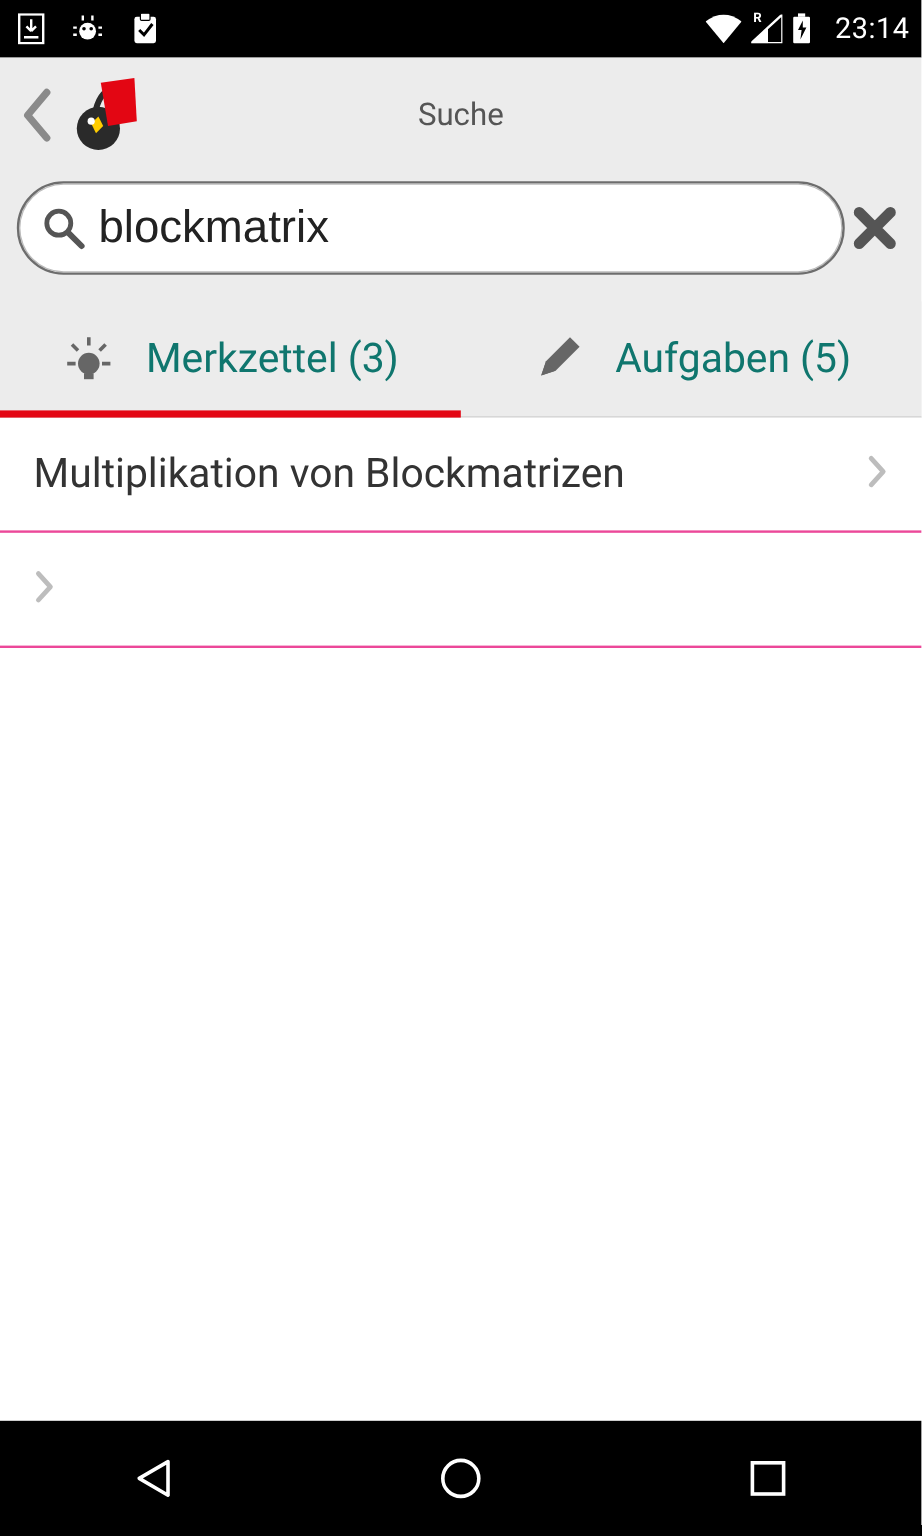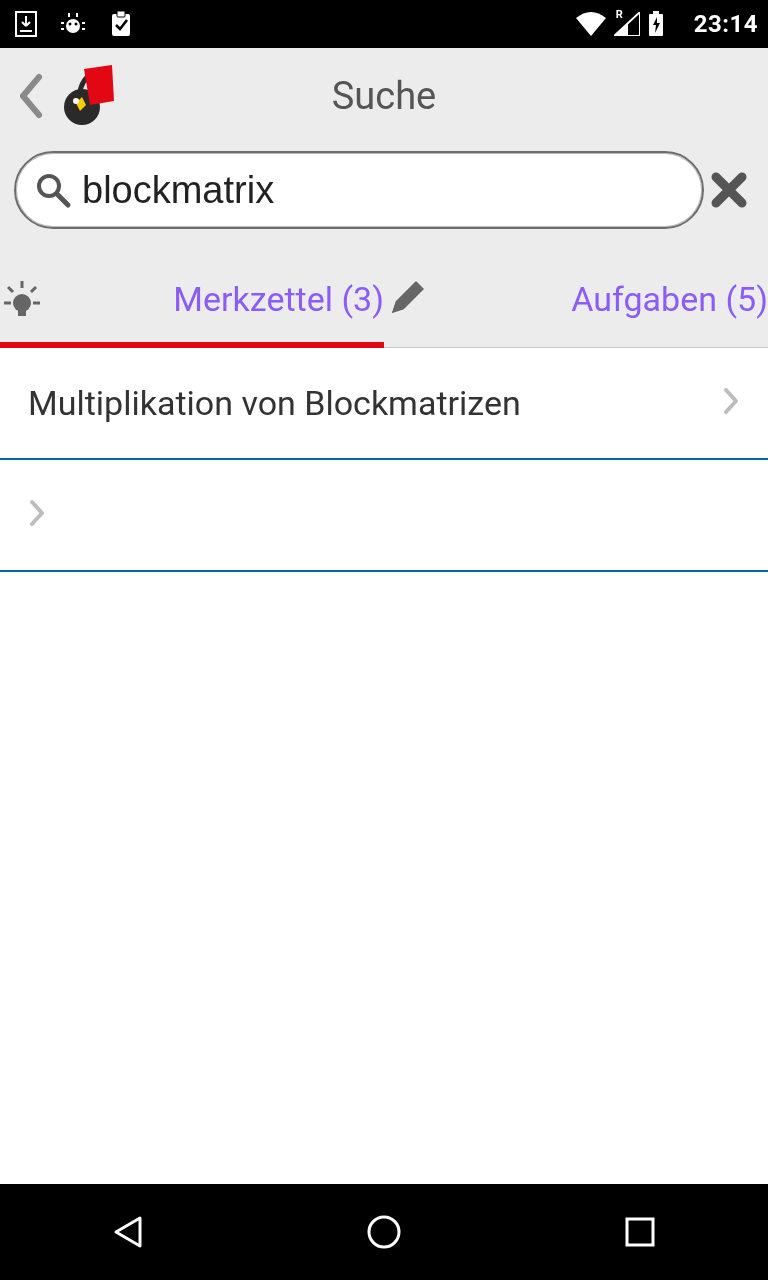--- a/index.html
+++ b/index.html
@@ -3,47 +3,47 @@
 <meta charset="utf-8">
 <style>
   * { box-sizing: border-box; margin: 0; padding: 0; }
   html, body { width: 768px; height: 1280px; font-family: Roboto, "Helvetica Neue", Arial, sans-serif; background: #fff; overflow: hidden; }
   .screen { width: 768px; height: 1280px; display: flex; flex-direction: column; background: #fff; }
 
   
   .status-bar { height: 48px; background: #000; color: #fff; display: flex; align-items: center; padding: 0 10px; font-size: 24px; }
   .status-left { display: flex; align-items: center; gap: 22px; padding-left: 4px; }
   .status-right { margin-left: auto; display: flex; align-items: center; gap: 8px; }
-  .status-time { font-weight: 700; letter-spacing: 0.5px; margin-left: 22px; }
+  .status-time { font-weight: 400; letter-spacing: 0.5px; margin-left: 12px; }
   .ic { display: inline-flex; align-items: center; justify-content: center; }
 
   
   .header { background: #ececec; display: flex; flex-direction: column; }
   .header-top { height: 95px; display: flex; align-items: center; position: relative; }
   .back-btn { width: 60px; height: 95px; display: flex; align-items: center; justify-content: center; }
   .app-logo { width: 70px; height: 70px; margin-left: -4px; display:flex; align-items:center; justify-content:center; }
-  .header-title { position: absolute; left: 0; right: 0; text-align: center; font-size: 38px; color: #555; pointer-events: none; }
+  .header-title { position: absolute; left: 0; right: 0; text-align: center; font-size: 26px; color: #555; pointer-events: none; }
 
   
   .search-row { display: flex; align-items: center; padding: 8px 14px 22px 14px; gap: 0; }
   .search-box { flex: 1; height: 78px; background: #fff; border: 2px solid #6d6d6d; border-radius: 40px; display: flex; align-items: center; padding: 0 18px; box-shadow: inset 0 0 0 1px #bcbcbc; }
   .search-icon { width: 38px; height: 38px; margin-right: 10px; }
   .search-input { flex: 1; border: none; outline: none; font-size: 38px; color: #222; background: transparent; }
   .search-input::placeholder { color: #888; }
   .clear-btn { width: 50px; height: 50px; display:flex; align-items:center; justify-content:center; }
 
   
   .tabs { display: flex; background: #ececec; border-bottom: 1px solid #c9c9c9; }
-  .tab { flex: 1; height: 96px; display: flex; align-items: center; justify-content: space-between; gap: 26px; color: #8b5cf6; font-size: 34px; position: relative; }
+  .tab { flex: 1; height: 96px; display: flex; align-items: center; justify-content: center; gap: 26px; color: #0f766e; font-size: 34px; position: relative; }
   .tab.active::after { content: ""; position: absolute; left: 0; right: 0; bottom: -1px; height: 6px; background: #e30613; }
   .tab-icon { width: 44px; height: 44px; display:flex; align-items:center; justify-content:center; }
 
   
   .results { flex: 1; background: #fff; }
-  .result-row { display: flex; align-items: center; justify-content: space-between; padding: 0 28px; height: 112px; border-bottom: 2px solid #0369a1; gap: 36px; }
+  .result-row { display: flex; align-items: center; justify-content: space-between; padding: 0 28px; height: 96px; border-bottom: 2px solid #ec4899; gap: 36px; }
   .result-row .label { font-size: 34px; color: #333; }
   .chev { color: #bdbdbd; }
 
   
   .navbar { height: 96px; background: #000; display: flex; align-items: center; justify-content: space-around; }
   .nav-btn { width: 90px; height: 60px; display:flex; align-items:center; justify-content:center; }
 </style>
 </head>
 <body>
 

